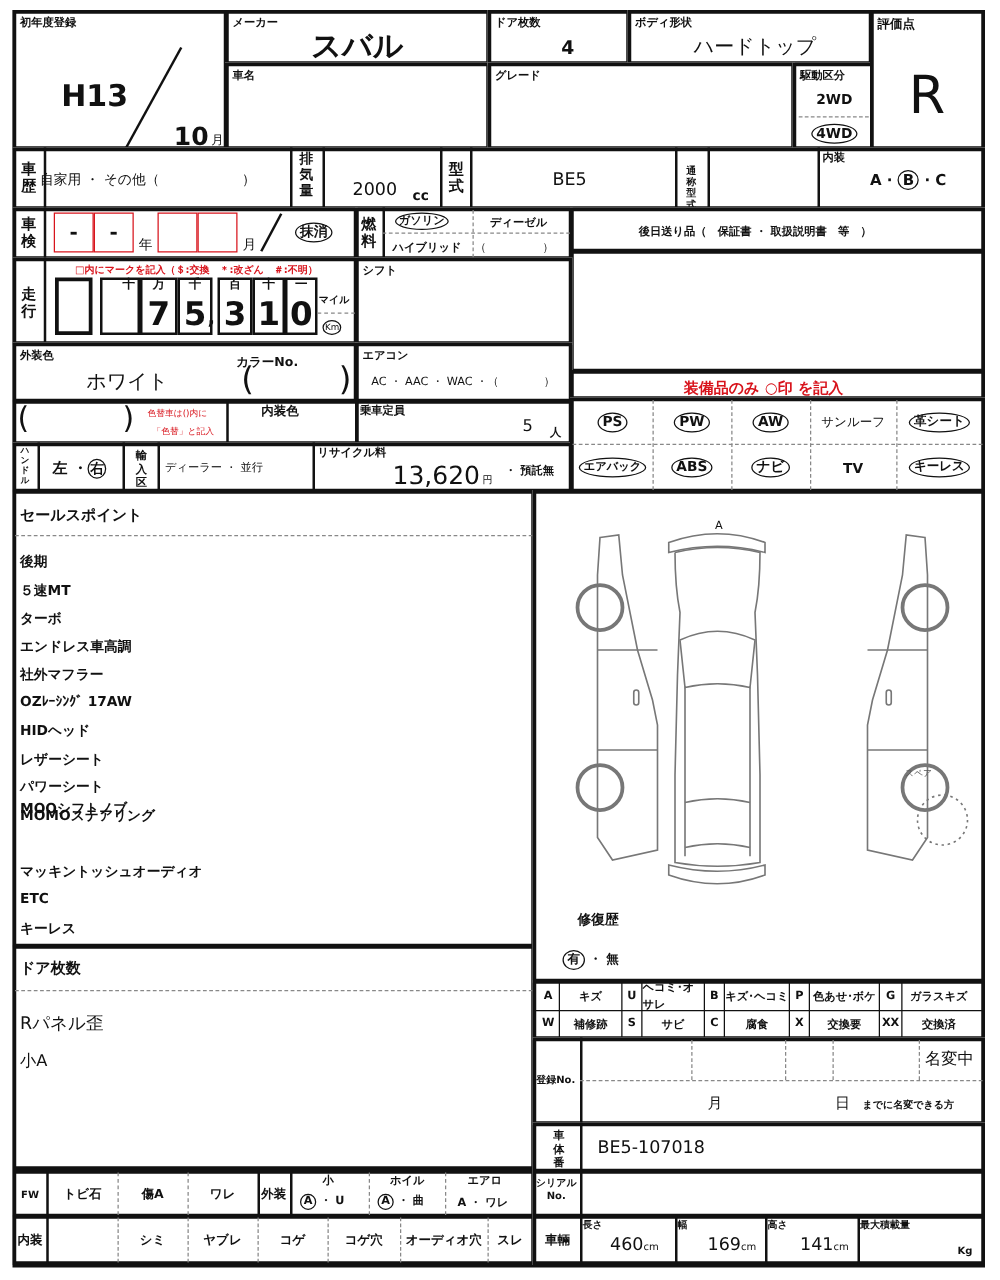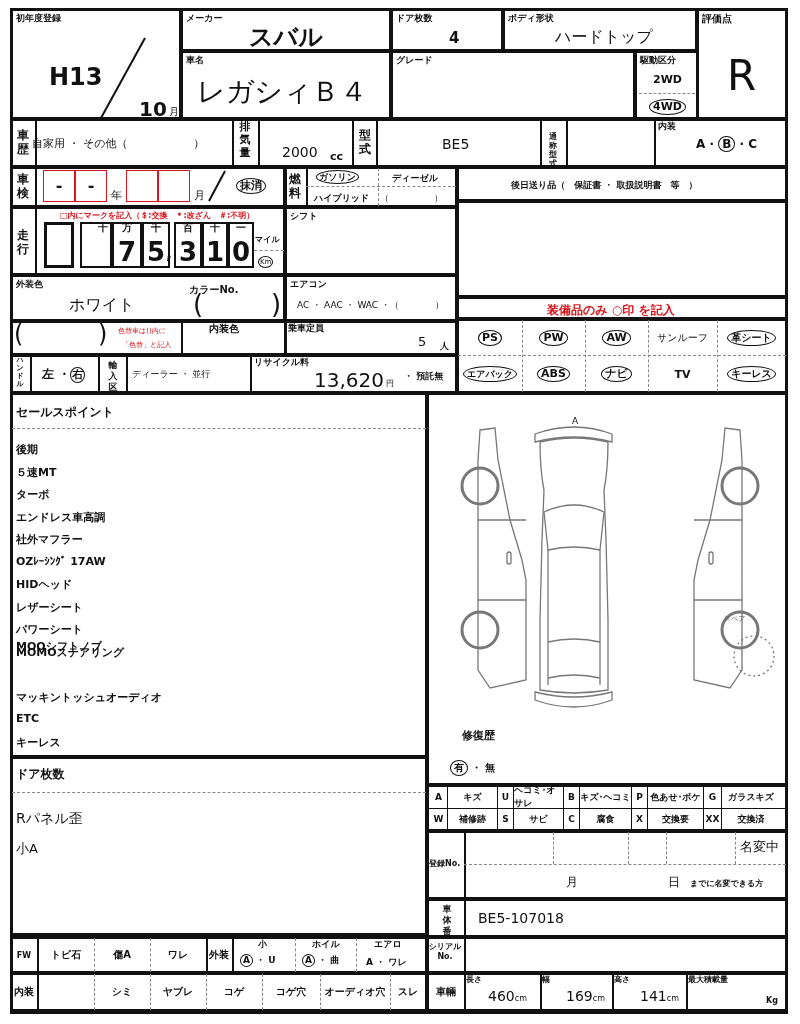--- a/index.html
+++ b/index.html
@@ -38,21 +38,20 @@
   <span class="abs" style="left:126px;top:86px;font-size:20px;font-weight:bold;">10</span>
   <span class="abs" style="left:156px;top:94px;font-size:10px;">月</span>
 </div>
 
 <div class="cell" style="left:180px;top:8px;width:212px;height:44px;border-width:3px;">
   <span class="lbl">メーカー</span>
   <span class="abs" style="left:66px;top:10px;font-size:24px;font-weight:bold;">スバル</span>
 </div>
 <div class="cell" style="left:180px;top:50px;width:212px;height:70px;border-width:3px;">
   <span class="lbl">車名</span>
-  <span class="abs" style="left:14px;top:20px;font-size:28px;">レガシィＢ４</span>
 </div>
 
 <div class="cell" style="left:390px;top:8px;width:114px;height:44px;border-width:3px;">
   <span class="lbl">ドア枚数</span>
   <span class="abs" style="left:56px;top:18px;font-size:15px;font-weight:bold;">4</span>
 </div>
 <div class="cell" style="left:502px;top:8px;width:196px;height:44px;border-width:3px;">
   <span class="lbl">ボディ形状</span>
   <span class="abs" style="left:50px;top:16px;font-size:16px;">ハードトップ</span>
 </div>

